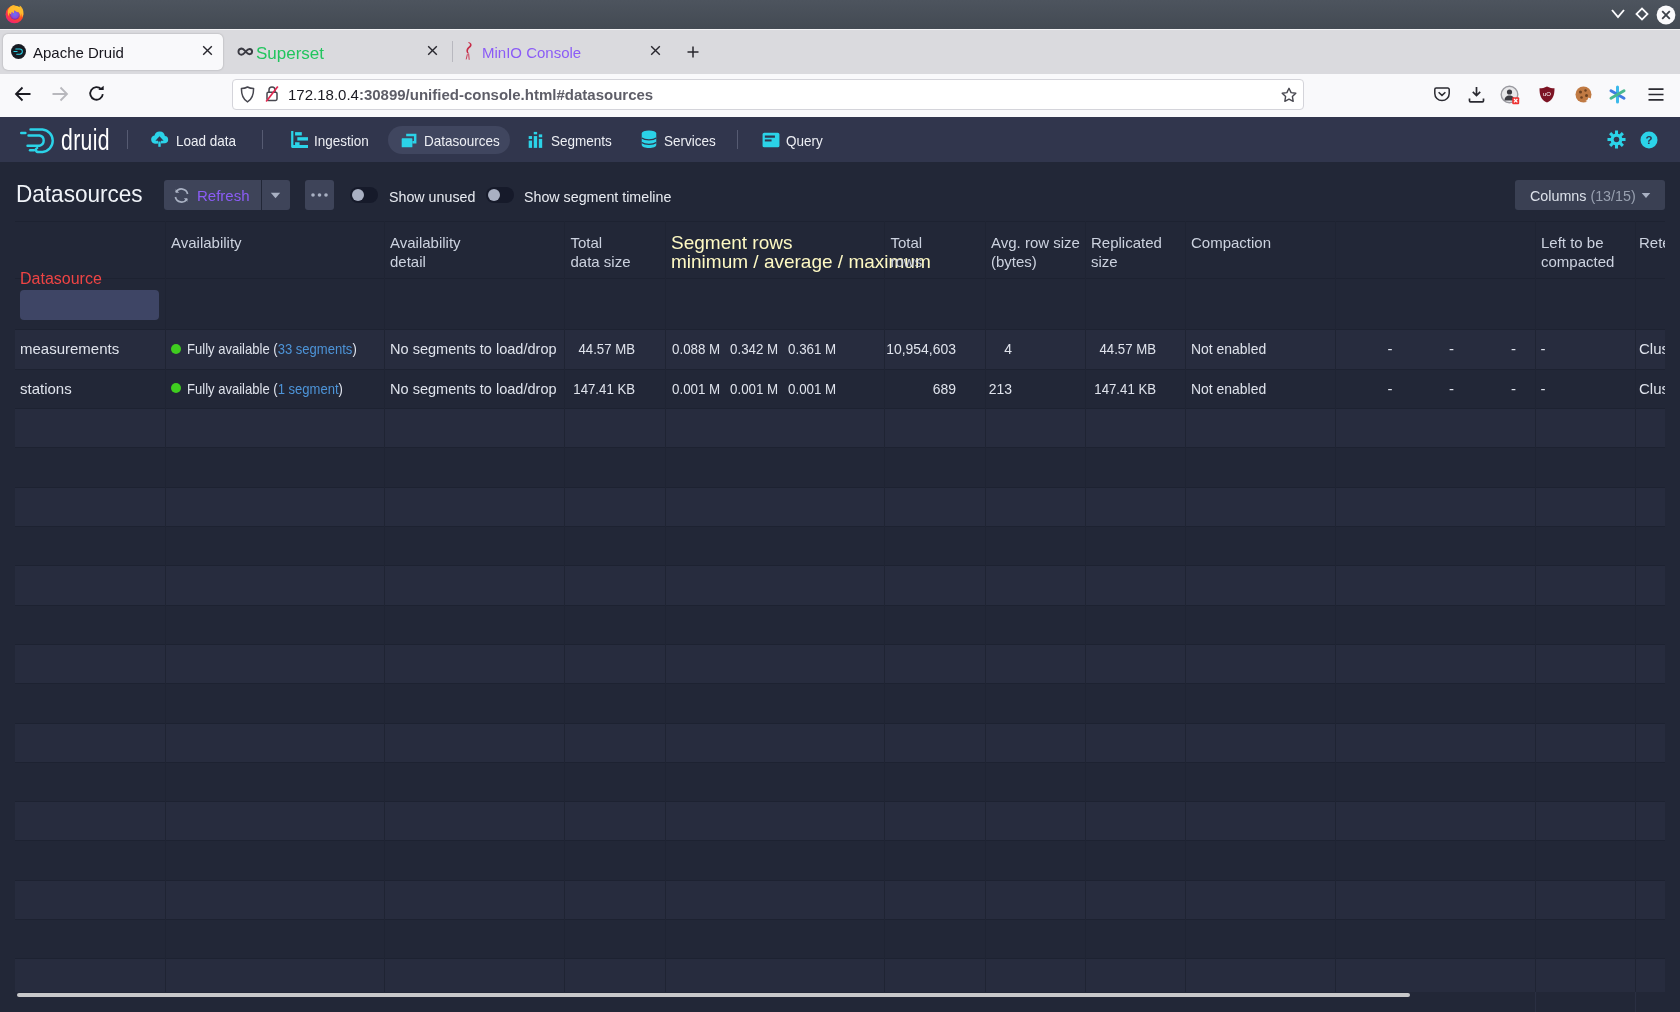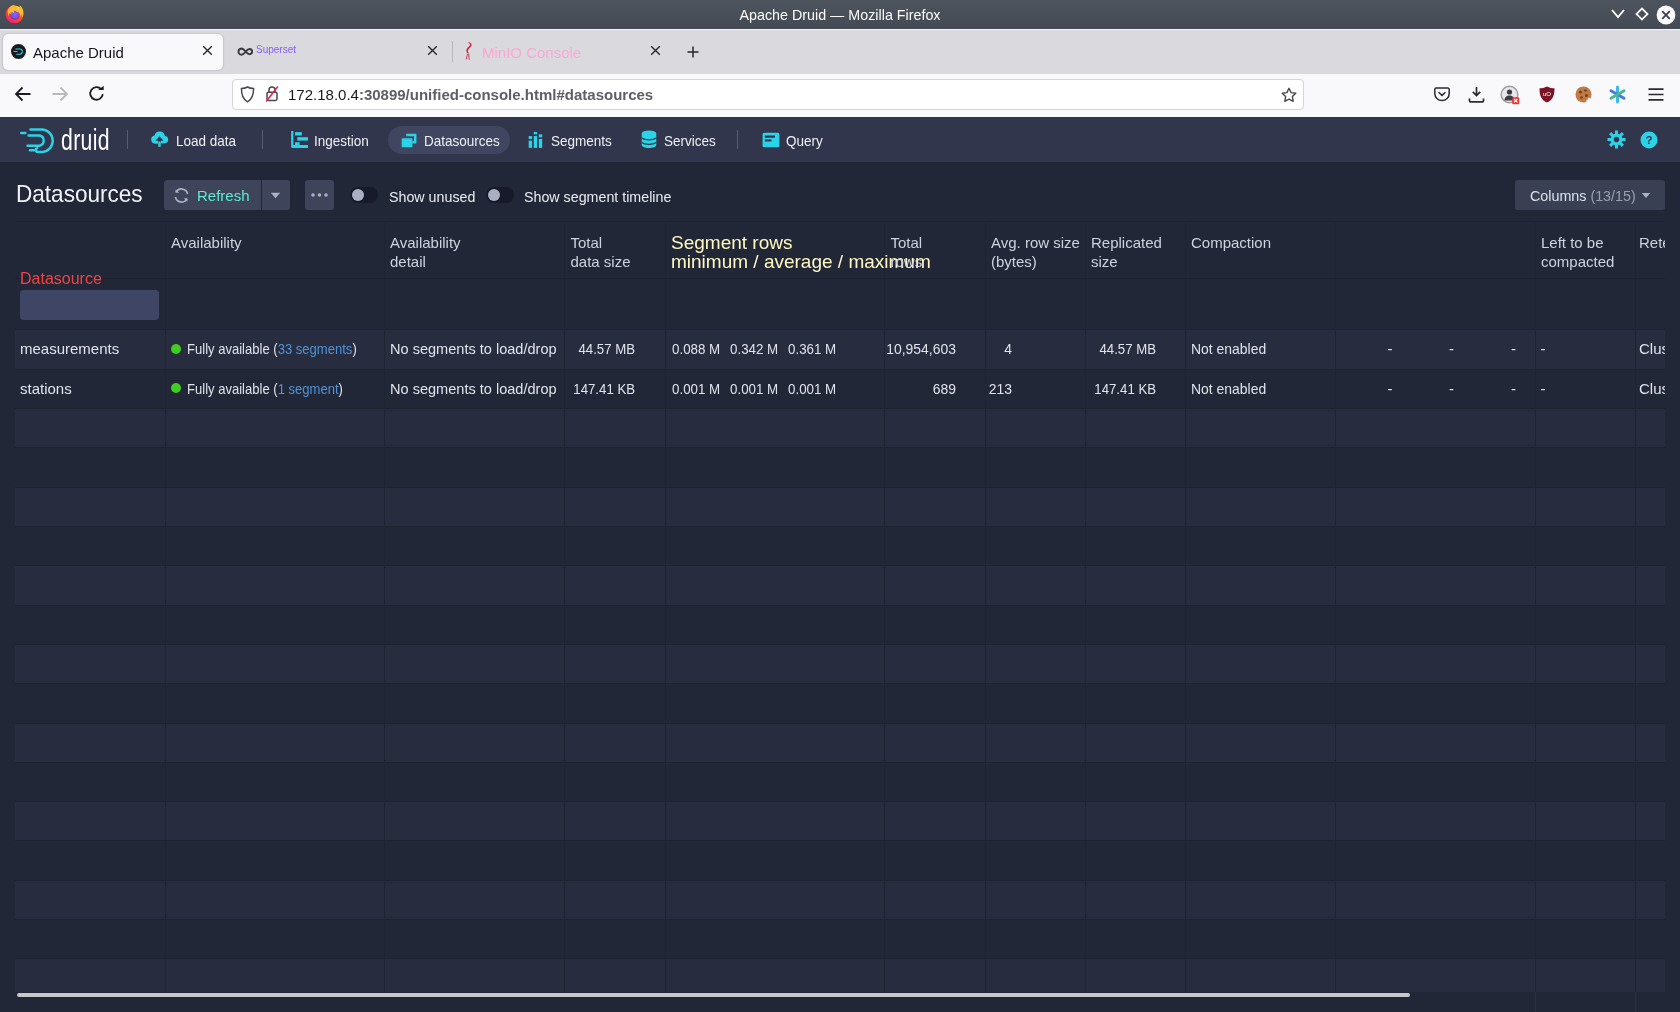--- a/index.html
+++ b/index.html
@@ -20,21 +20,20 @@
 <radialGradient id="ffb" cx="50%" cy="45%" r="60%">
  <stop offset="0%" stop-color="#6173ff"></stop>
           <stop offset="60%" stop-color="#8e4bd8"></stop>
           <stop offset="100%" stop-color="#722291"></stop>
 </radialGradient>
 </defs>
 <circle cx="12" cy="13" r="10.2" fill="url(#ffa)"></circle>
 <circle cx="12.5" cy="13.5" r="5.6" fill="url(#ffb)"></circle>
 <path d="M4.5 8 C6 4.5 9 2.2 12.6 2.3 C10.8 3.4 10.6 4.8 11.5 5.4 C13 4.2 15.4 4.6 16.6 5.9 C18.3 4.7 18.2 3.4 17.6 2.6 C19.9 4 21.7 6.3 22.1 9.3 C22.6 13 21.4 15.2 20.6 16.3 C21.1 13.5 20 11.6 19 10.9 C19.5 13 18.9 14.2 18.2 14.9 C18.6 11.8 16.8 10.6 15.2 10.3 C13.6 10 12.6 9.1 12.3 8.4 C11.5 9 11 10.2 11.7 11.6 C10.3 11.6 9.6 10.9 9.3 10 C8.4 10.7 8 11.9 8.3 13 C7.2 12.8 6.6 12 6.4 11.2 C5.5 12.9 5.6 14.4 5.8 15.3 C4.2 13.4 3.9 10 4.5 8 Z" fill="#ffbd2e" opacity="0.95"></path>
 </svg>
-<div class="abs" style="left:0;top:6.5px;width:1680px;text-align:center;font-size:14.3px;color:#fcfcfe;">Apache Druid — Mozilla Firefox</div>
 <svg class="abs" style="left:1610px;top:8px;" width="16" height="12" viewBox="0 0 16 12">
 <path d="M2 2 L8 9 L14 2" fill="none" stroke="#fbfbfd" stroke-width="1.9"></path>
     </svg>
 <svg class="abs" style="left:1635px;top:7px;" width="14" height="14" viewBox="0 0 14 14">
 <rect x="3.1" y="3.1" width="7.8" height="7.8" fill="none" stroke="#fbfbfd" stroke-width="1.8" transform="rotate(45 7 7)"></rect>
     </svg>
 <svg class="abs" style="left:1656px;top:4.5px;" width="20" height="20" viewBox="0 0 20 20">
 <circle cx="10" cy="10" r="9.4" fill="#fafafc"></circle>
 <path d="M6.2 6.2 L13.8 13.8 M13.8 6.2 L6.2 13.8" stroke="#3b4149" stroke-width="1.8"></path>
     </svg>
@@ -45,29 +44,29 @@
 <path d="M5.1 5.3 h4.2 a2.8 2.8 0 0 1 0 5.6 h-3.2" fill="none" stroke="#2bd3e8" stroke-width="1.1" stroke-linecap="round"></path>
 <path d="M3.1 8.1 h3.4" fill="none" stroke="#2bd3e8" stroke-width="1.1" stroke-linecap="round"></path>
 </svg>
 <div class="abs" style="left:33px;top:43.5px;font-size:15px;color:#17161d;">Apache Druid</div>
 <svg class="abs" style="left:202px;top:45px;" width="11" height="11" viewBox="0 0 11 11">
 <path d="M1.2 1.2 L9.8 9.8 M9.8 1.2 L1.2 9.8" stroke="#28272e" stroke-width="1.4"></path>
     </svg>
 <svg class="abs" style="left:237px;top:46.5px;" width="17" height="10" viewBox="0 0 17 10">
 <path d="M4.4 1.5 c1.7 0 2.7 1.4 4.1 2.8 c1.3 1.4 2.2 2.9 4 2.9 a2.6 2.6 0 0 0 0 -5.2 c-1.8 0 -2.8 1.4 -4 2.8 c-1.3 1.5 -2.4 2.9 -4.1 2.9 a2.95 2.95 0 0 1 0 -5.9 Z" fill="none" stroke="#3a3a42" stroke-width="1.9"></path>
     </svg>
-<div class="abs" style="left:256px;top:43.5px;font-size:10px;color:#8b5cf6;">Superset</div>
+<div class="abs" style="left:256px;top:43.5px;font-size:17px;color:#22c55e;">Superset</div>
 <svg class="abs" style="left:427px;top:45px;" width="11" height="11" viewBox="0 0 11 11">
 <path d="M1.2 1.2 L9.8 9.8 M9.8 1.2 L1.2 9.8" stroke="#28272e" stroke-width="1.4"></path>
     </svg>
 <svg class="abs" style="left:464px;top:41px;" width="10" height="20" viewBox="0 0 10 20">
 <path d="M4.2 1.2 c2.6 0 4 2 3.2 3.8 c-.6 1.4 -2.2 2 -3 3.4 c-.7 1.2 -.5 2.6 .4 3.6 l-1.4 .4 c-1.2 -1.4 -1.4 -3.4 -.4 -5 c.8 -1.3 2.4 -1.9 2.9 -3.1 c.4 -1 -.2 -2 -1.5 -2.3 Z" fill="#c72c48"></path>
 <path d="M4.6 12.4 l.6 6.4 M3.4 13.2 l-1.2 5.2" stroke="#c72c48" stroke-width="0.9" fill="none"></path>
 </svg>
-<div class="abs" style="left:482px;top:43.5px;font-size:15px;color:#f9a8d4;">MinIO Console</div>
+<div class="abs" style="left:482px;top:43.5px;font-size:15px;color:#8b5cf6;">MinIO Console</div>
 <svg class="abs" style="left:650px;top:45px;" width="11" height="11" viewBox="0 0 11 11">
 <path d="M1.2 1.2 L9.8 9.8 M9.8 1.2 L1.2 9.8" stroke="#28272e" stroke-width="1.4"></path>
     </svg>
 <div class="abs" style="left:452px;top:41px;width:1px;height:21px;background:#b8b8bf;"></div>
 <svg class="abs" style="left:687px;top:45.5px;" width="12" height="12" viewBox="0 0 12 12">
 <path d="M6 0.5 V11.5 M0.5 6 H11.5" stroke="#28272e" stroke-width="1.5"></path>
     </svg>
 <div class="abs" style="left:0;top:73.5px;width:1680px;height:43px;background:#f9f9fb;"></div>
 <svg class="abs" style="left:14px;top:85px;" width="18" height="18" viewBox="0 0 18 18">
 <path d="M16.5 9 H2 M8.5 2.5 L2 9 L8.5 15.5" fill="none" stroke="#1b1b22" stroke-width="1.8"></path>
@@ -201,21 +200,21 @@
 <div class="abs" style="left:163.5px;top:180px;width:97px;height:29.5px;background:#3e4459;border-radius:3px 0 0 3px;"></div>
 <div class="abs" style="left:261.5px;top:180px;width:28px;height:29.5px;background:#3e4459;border-radius:0 3px 3px 0;"></div>
 <svg class="abs" style="left:173px;top:186.5px;" width="17" height="17" viewBox="0 0 17 17">
 <g fill="none" stroke="#a9b1c3" stroke-width="1.7">
 <path d="M14.6 7 a6.3 6.3 0 0 0 -11.6 -1.9"></path>
 <path d="M2.4 10 a6.3 6.3 0 0 0 11.6 1.9"></path>
 </g>
 <path d="M2.6 2.2 v3.6 h3.6 z" fill="#a9b1c3"></path>
 <path d="M14.4 14.8 v-3.6 h-3.6 z" fill="#a9b1c3"></path>
 </svg>
-<div class="abs" style="left:197px;top:187px;font-size:15px;color:#5eead4;text-align:right;">Refresh</div>
+<div class="abs" style="left:197px;top:187px;font-size:15px;color:#8b5cf6;text-align:right;">Refresh</div>
 <svg class="abs" style="left:270px;top:191.5px;" width="11" height="7" viewBox="0 0 11 7">
 <path d="M0.8 0.8 L5.5 6.2 L10.2 0.8 Z" fill="#a9b1c3"></path>
     </svg>
 <div class="abs" style="left:305px;top:180px;width:29px;height:29.5px;background:#3e4459;border-radius:3px;"></div>
 <svg class="abs" style="left:310px;top:192px;" width="19" height="6" viewBox="0 0 19 6">
 <circle cx="3" cy="3" r="1.8" fill="#a9b1c3"></circle>
       <circle cx="9.5" cy="3" r="1.8" fill="#a9b1c3"></circle>
       <circle cx="16" cy="3" r="1.8" fill="#a9b1c3"></circle>
     </svg>
 <div class="abs" style="left:349.5px;top:187px;width:28px;height:16px;background:#161a2a;border-radius:8px;"></div>

